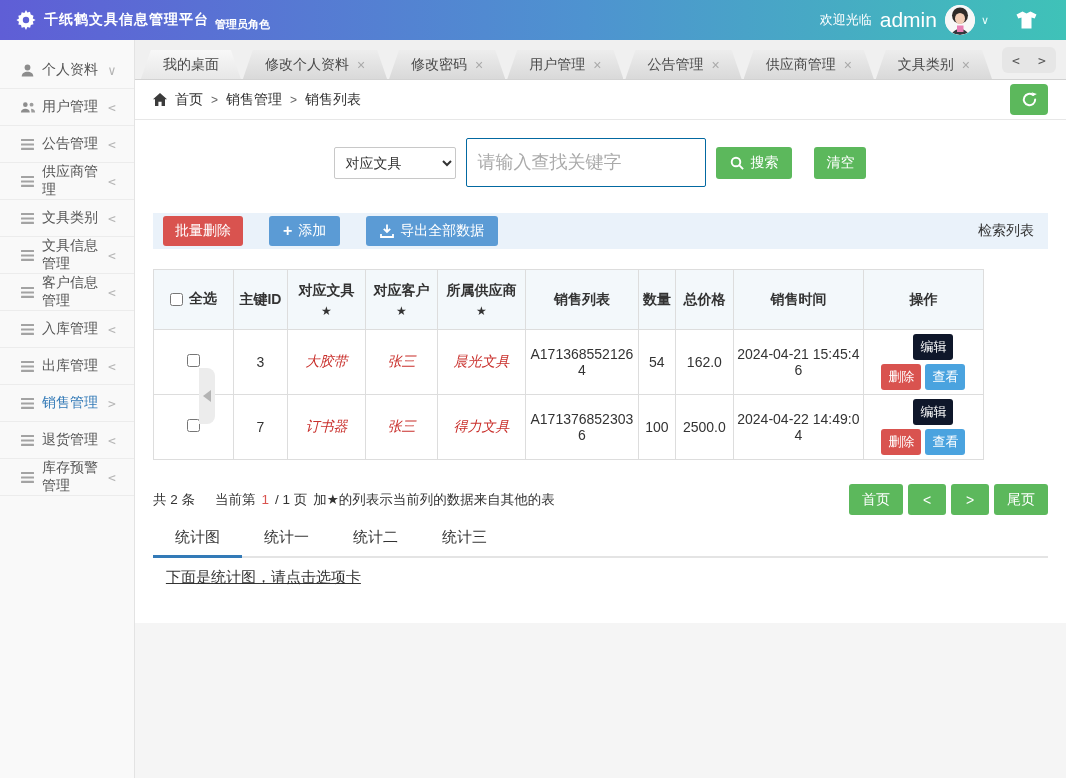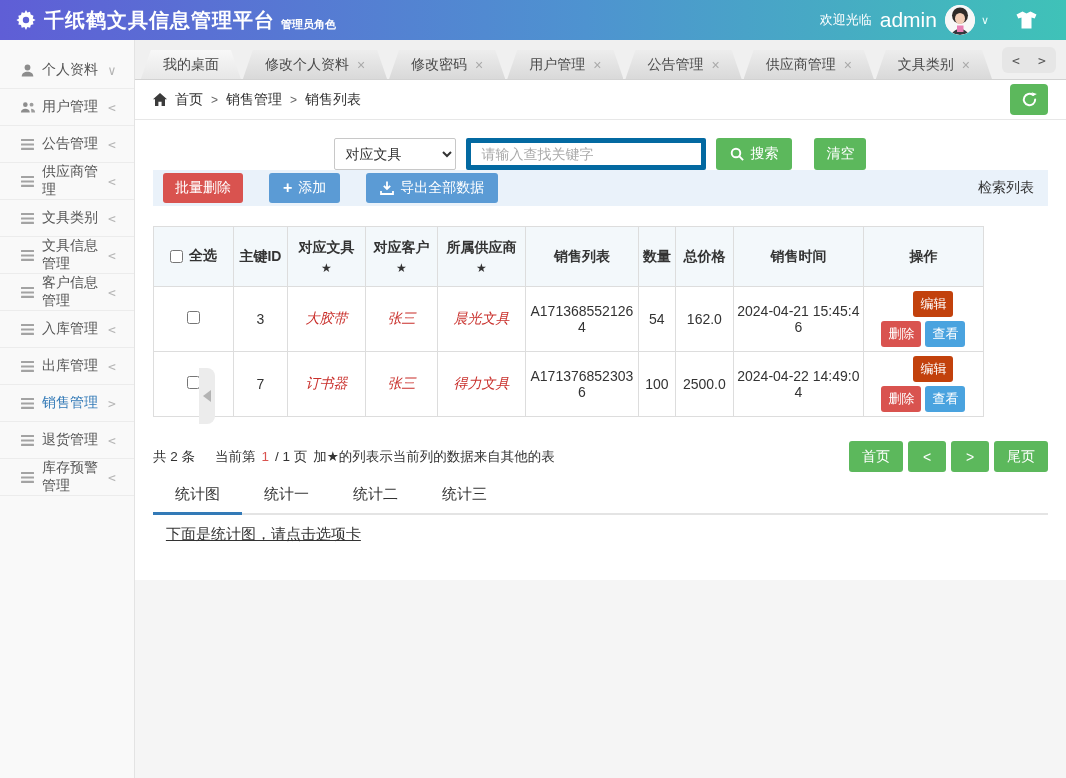--- a/index.html
+++ b/index.html
@@ -3,21 +3,21 @@
 <meta charset="utf-8">
 <style>
   * { margin:0; padding:0; box-sizing:border-box; }
   html,body { width:1066px; height:778px; overflow:hidden; }
   body { font-family:"Liberation Sans","DejaVu Sans",sans-serif; background:#f5f5f5; color:#333; font-size:14px; position:relative; }
 
   
   .app-header { height:40px; background:linear-gradient(90deg,#5f5ed6 0%,#4e93d0 55%,#3fc2b8 100%);
     display:flex; align-items:center; padding:0 16px; color:#fff; }
   .app-header .gear { display:flex; align-items:center; margin-right:8px; }
-  .app-title { font-size:20px; font-weight:bold; letter-spacing:1px; }
+  .app-title { font-size:14px; font-weight:bold; letter-spacing:1px; }
   .role-badge { font-size:11px; font-weight:bold; margin-left:6px; margin-top:8px; }
   .header-right { margin-left:auto; display:flex; align-items:center; gap:8px; }
   .welcome { font-size:13px; }
   .username { font-size:21px; }
   .avatar { width:30px; height:30px; border-radius:50%; overflow:hidden; background:#fff; flex:0 0 auto; }
   .hdr-caret { font-size:11px; color:#eafffc; margin-left:-2px; }
   .tshirt { margin-left:18px; margin-right:12px; display:flex; }
 
   
   .page { display:flex; height:738px; }
@@ -45,43 +45,43 @@
   .crumb-bar { height:40px; background:#fff; border-bottom:1px solid #e7e7e7; display:flex; align-items:center; padding:0 18px; }
   .crumbs { display:flex; align-items:center; gap:8px; font-size:14px; color:#333; }
   .crumb-sep { color:#666; font-size:12px; }
   .refresh-btn { margin-left:auto; width:38px; height:31px; background:#5cb85c; border:none; border-radius:4px;
     display:flex; align-items:center; justify-content:center; cursor:pointer; }
 
   
   .content { background:#fff; padding:18px 18px 36px 18px; }
   .search-row { display:flex; justify-content:center; align-items:center; gap:10px; }
   .filter-select { width:122px; height:32px; border:1px solid #c8c8c8; border-radius:2px; font-size:14px; color:#333; padding:0 6px; background:#fff; font-family:inherit; }
-  .kw-input { width:240px; height:32px; border:5px solid #0369a1; border-radius:2px; padding:0 10px; font-size:14px; font-family:inherit; color:#333; }
+  .kw-input { width:240px; height:49px; border:1px solid #0369a1; border-radius:2px; padding:0 10px; font-size:18px; font-family:inherit; color:#333; }
   .kw-input::placeholder { color:#aaa; }
   .btn { border:none; border-radius:3px; color:#fff; cursor:pointer; font-family:inherit; display:inline-flex; align-items:center; justify-content:center; gap:6px; }
   .btn-green { background:#5cb85c; }
   .btn-search { height:32px; padding:0 14px; font-size:14px; }
   .btn-clear { height:32px; padding:0 12px; font-size:14px; margin-left:12px; }
 
-  .toolbar { background:#eaf2fa; height:36px; display:flex; align-items:center; padding:0 10px; gap:26px; }
+  .toolbar { margin-top:26px; background:#eaf2fa; height:36px; display:flex; align-items:center; padding:0 10px; gap:26px; }
   .btn-danger { background:#d9534f; height:30px; padding:0 12px; font-size:14px; }
   .btn-blue { background:#5b9bd5; height:30px; padding:0 14px; font-size:14px; }
   .panel-title { margin-left:auto; color:#333; font-size:14px; padding-right:4px; }
 
   
   table.data-table { margin-top:20px; width:830px; border-collapse:collapse; table-layout:fixed; }
   .data-table th, .data-table td { border:1px solid #ddd; text-align:center; vertical-align:middle; font-size:14px; padding:4px 3px; word-break:break-all; }
   .data-table th { background:#f3f8fb; font-weight:bold; color:#333; height:60px; }
   .data-table td { height:61px; color:#333; }
   .th-star { display:block; font-size:12px; margin-top:4px; color:#333; }
   .cell-link { color:#c9302c; cursor:pointer;font-style:italic; }
   .sel-wrap { display:inline-flex; align-items:center; gap:6px; }
   .ops { display:flex; flex-wrap:wrap; justify-content:center; align-items:center; gap:4px; padding:0 6px; }
   .op-btn { border:none; border-radius:3px; color:#fff; font-size:13px; padding:4px 7px; cursor:pointer; font-family:inherit; }
-  .op-edit { background:#c2410c;margin-left:20px; }
+  .op-edit { background:#0f172a;margin-left:20px; }
   .op-del { background:#d9534f; }
   .op-view { background:#4aa3df; }
 
   
   .pager-row { margin-top:24px; display:flex; align-items:center; }
   .pager-info { font-size:13.5px; color:#333; display:flex; align-items:center; gap:6px; }
   .pg-num { color:#d9534f; }
   .pager-btns { margin-left:auto; display:flex; gap:5px; }
   .pg-btn { background:#5cb85c; border:none; border-radius:3px; color:#fff; font-size:14px; height:31px; min-width:38px; padding:0 13px; cursor:pointer; font-family:inherit; }
 

